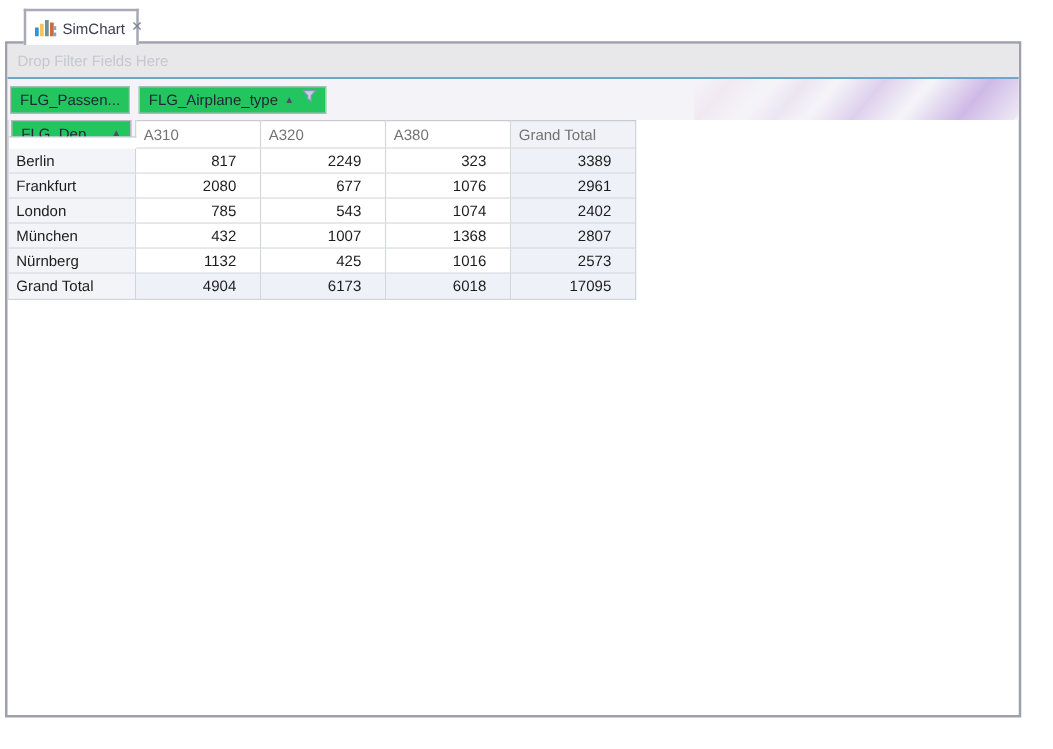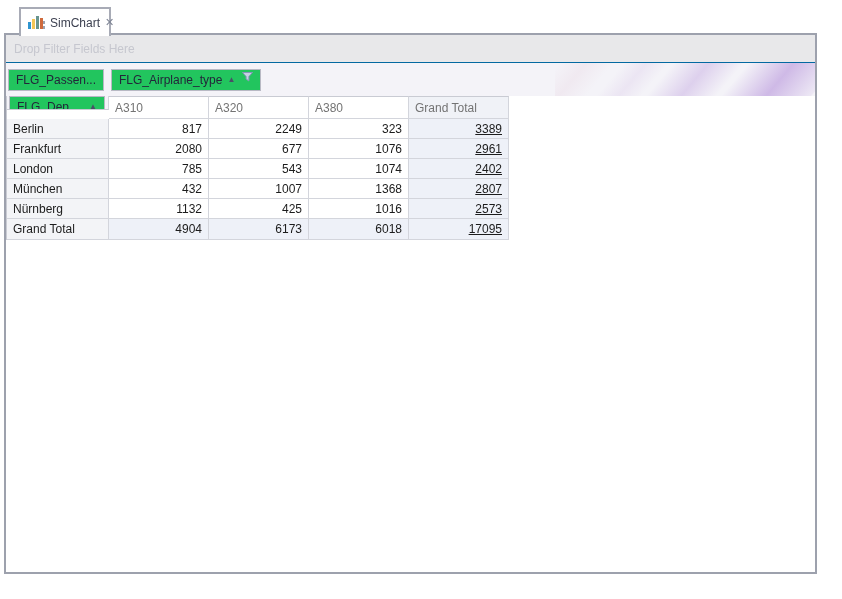--- a/index.html
+++ b/index.html
@@ -57,22 +57,22 @@
   .prow{display:flex;}
   .cell{
     box-sizing:border-box;border-right:1px solid #d3d5dc;border-bottom:1px solid #d3d5dc;
     display:flex;align-items:center;overflow:hidden;
   }
   .corner{width:102px;height:14px;background:#f4f3f8;border-bottom:1px solid #c9cbd3;position:relative;}
   .corner .field-btn{position:absolute;left:2px;top:0px;right:3px;height:21px;}
   .col-header{width:100px;height:23px;background:#ffffff;padding-left:6px;color:#737373;border-top:1px solid #c9cbd3;}
   .col-header.total-col-header{background:#f0f2f7;}
   .row-header{width:102px;height:20px;background:#f3f4f7;padding-left:6px;}
-  .cell.data{width:100px;height:20px;background:#ffffff;justify-content:flex-end;padding-right:6px;}
-  .cell.data.total-col{background:#eef1f8;text-decoration:underline;}
+  .cell.data{width:100px;height:20px;background:#ffffff;justify-content:flex-end;padding-right:19px;}
+  .cell.data.total-col{background:#eef1f8;}
   .prow.total-row .cell.data{background:#eef1f8;height:21px;}
   .prow.total-row .row-header{height:21px;}
 </style>
 </head>
 <body>
 
 <div class="tab">
   <span class="chart-ico">
     <i class="b1"></i>
       <i class="b2"></i>

